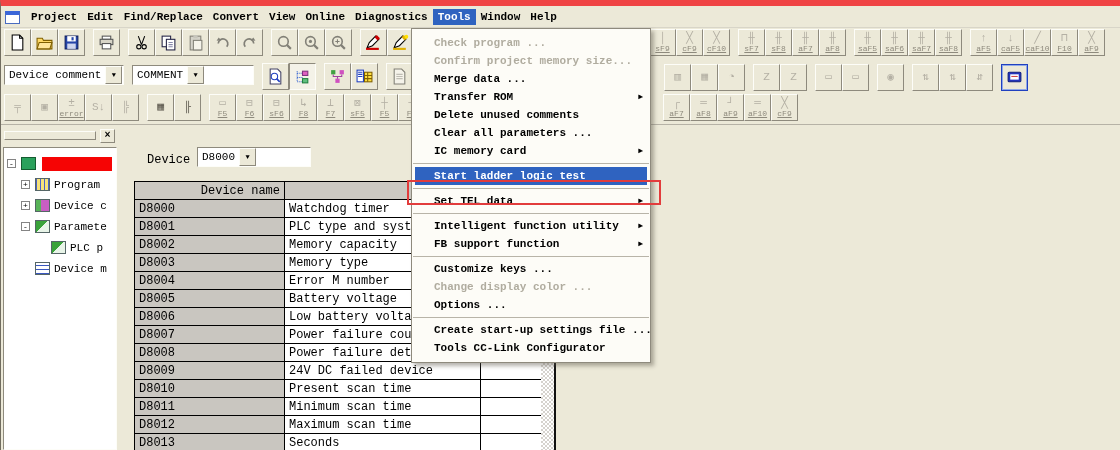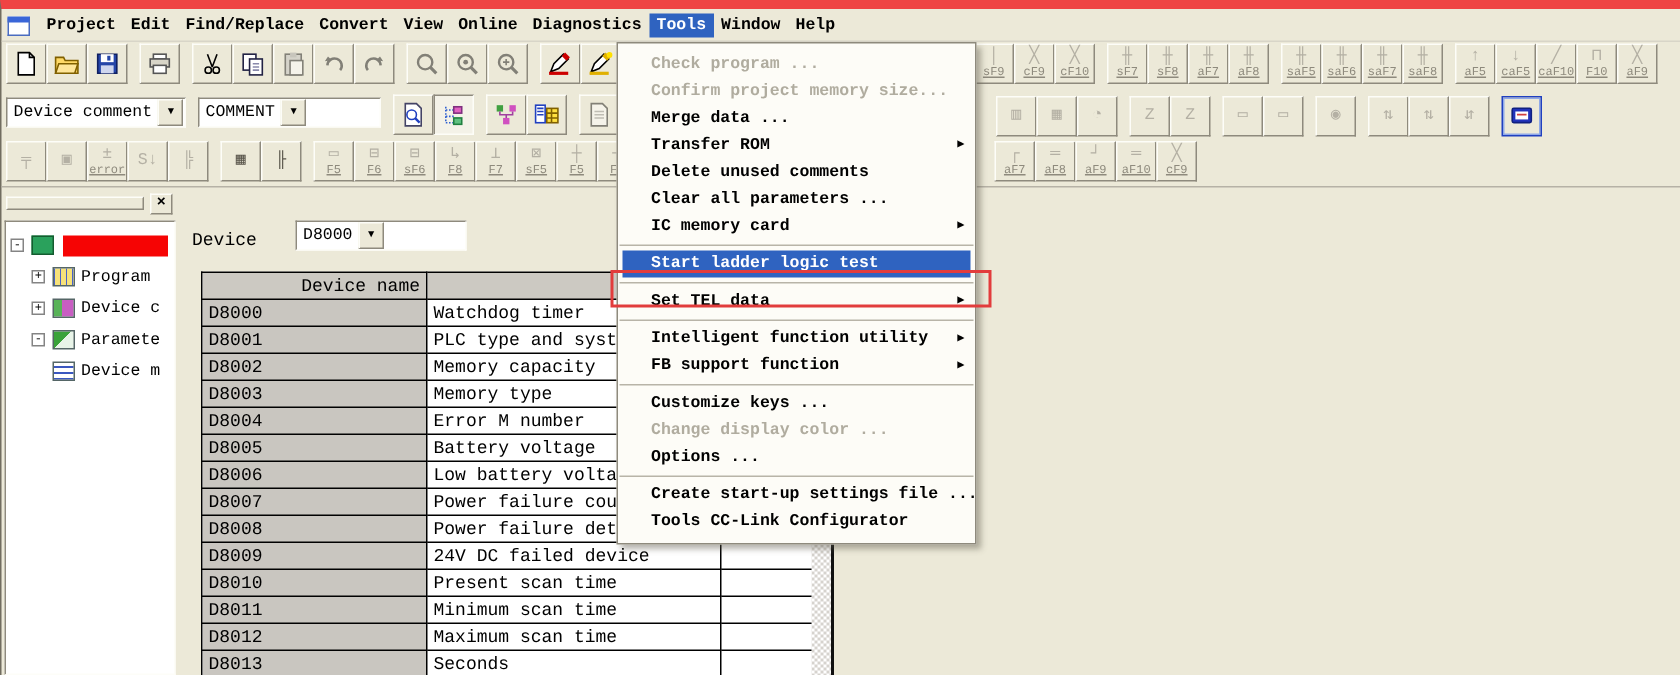--- a/index.html
+++ b/index.html
@@ -49,21 +49,21 @@
         text-align:center;margin-right:5px;flex:0 0 auto;color:#000;}
   .texp:empty{visibility:hidden;}
   .ticon{width:15px;height:13px;margin-right:4px;border:1px solid #566;flex:0 0 auto;}
   .ticon.rooticon{background:#2aa15c;border-color:#145c30;}
   .ticon.program{background:repeating-linear-gradient(90deg,#4a62c8 0 1px,#f7e27a 1px 4px);}
   .ticon.comment{background:linear-gradient(90deg,#58b358 40%,#c85ec2 40%);}
   .ticon.parameter{background:linear-gradient(135deg,#3aa33a 48%,#e8f4e8 48%);}
   .ticon.memory{background:repeating-linear-gradient(0deg,#3a57c0 0 1px,#fff 1px 4px);}
   .redbar{width:70px;height:14px;background:#f60404;margin-left:2px;}
   
-  .devlabel{position:absolute;left:127px;top:147px;font-size:12px;text-align:right;}
+  .devlabel{position:absolute;left:146px;top:147px;font-size:12px;text-align:right;}
   .devcombo{position:absolute;left:196px;top:141px;width:114px;margin:0;}
   .displaybtn{position:absolute;left:320px;top:140px;width:77px;height:24px;background:#ece9d8;
         border:1px solid #5a564a;box-shadow:inset 1px 1px 0 #fdfdf8,inset -1px -1px 0 #8e8a7d;
         font-family:inherit;font-size:12px;margin-top:48px;}
   .ctable{position:absolute;left:133px;top:175px;border-collapse:collapse;table-layout:fixed;background:#fff;}
   .ctable th,.ctable td{border:1px solid #000;height:18px;font-size:12px;font-weight:normal;
         padding:0 4px;white-space:nowrap;overflow:hidden;}
   .ctable th{background:#ccc9c2;text-align:right;}
   .ctable td.dev{background:#c9c6c0;width:150px;}
   .ctable td.com{width:195px;}
@@ -473,20 +473,25 @@
         <div class="titem">
           <span class="texp">+</span>
           <span class="ticon comment"></span>
           <span class="tlabel">Device c</span>
         </div>
         <div class="titem">
           <span class="texp">-</span>
           <span class="ticon parameter"></span>
           <span class="tlabel">Paramete</span>
         </div>
+        <div class="titem indent">
+          <span class="texp"></span>
+          <span class="ticon parameter"></span>
+          <span class="tlabel">PLC p</span>
+        </div>
         <div class="titem">
           <span class="texp"></span>
           <span class="ticon memory"></span>
           <span class="tlabel">Device m</span>
         </div>
     </div>
   </div>
 
   <span class="devlabel">Device</span>
   <div class="combo devcombo">

